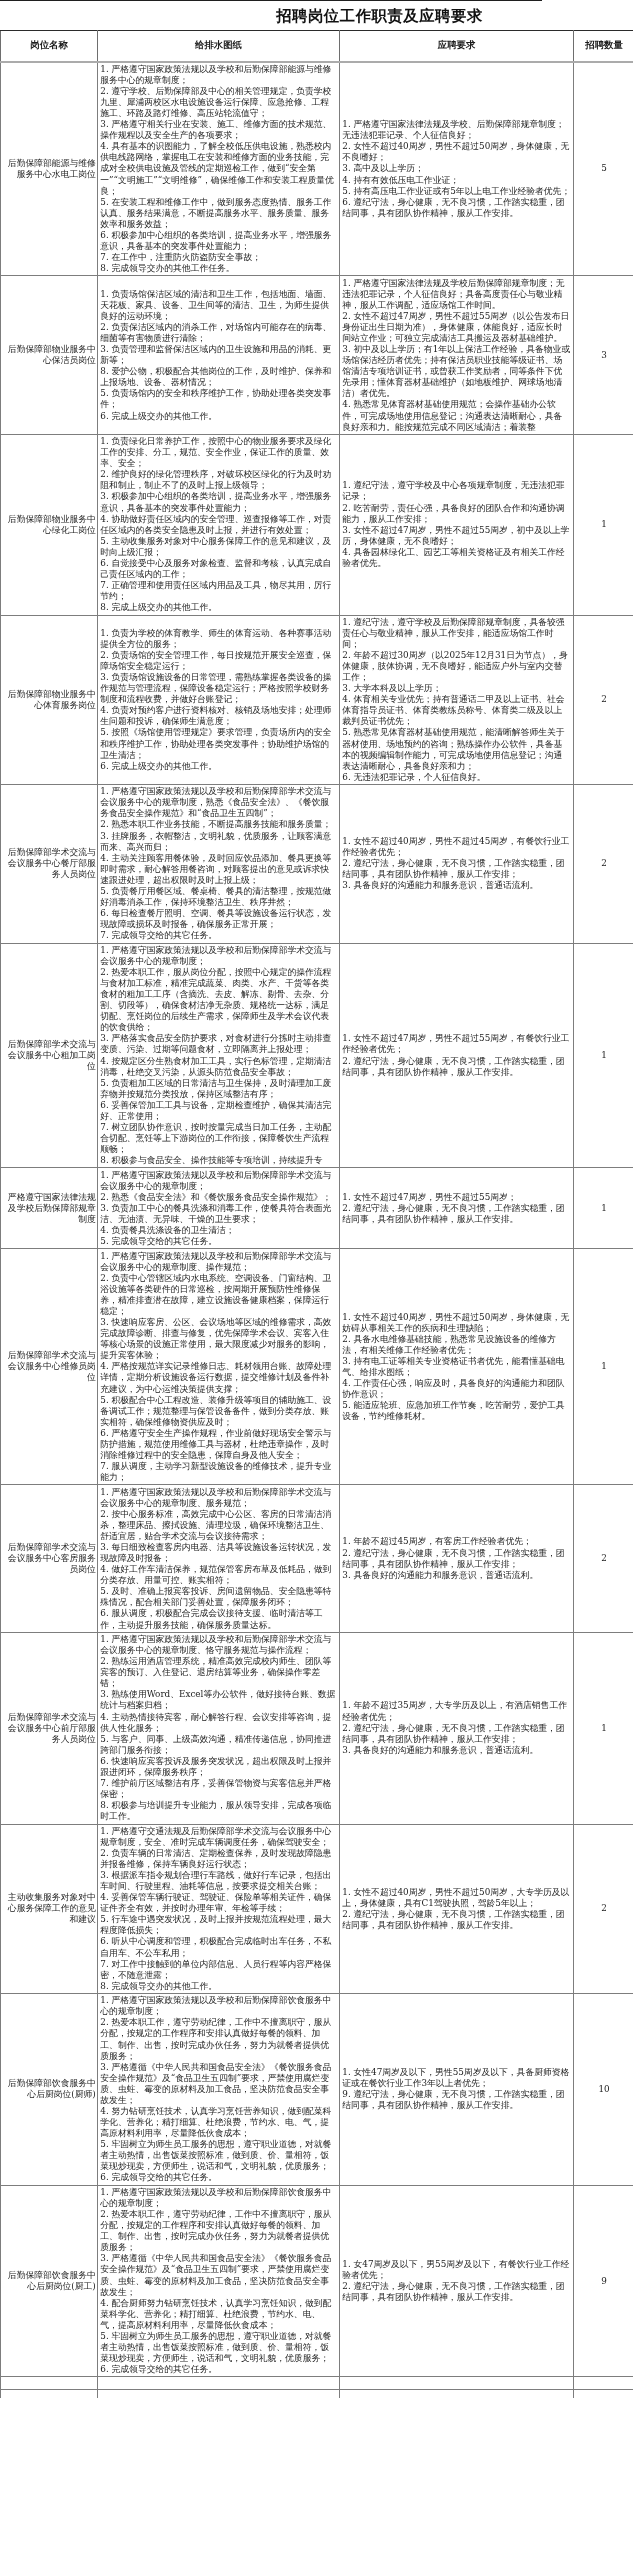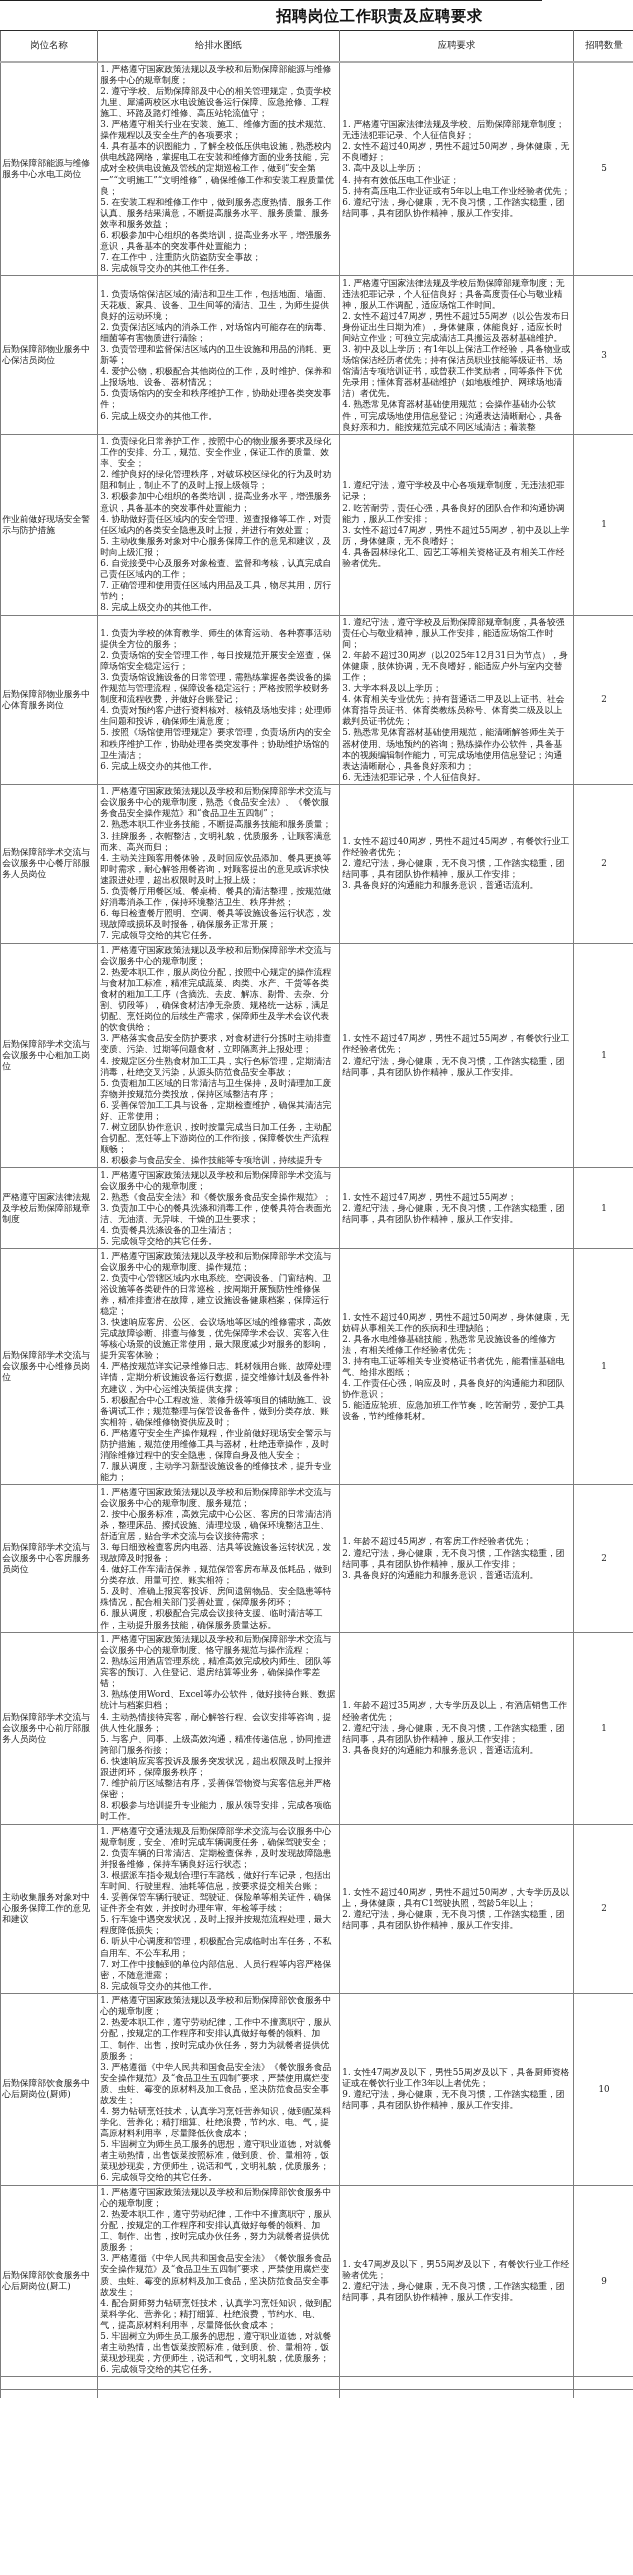--- a/index.html
+++ b/index.html
@@ -4,26 +4,26 @@
 <style>
   html,body{margin:0;padding:0;background:#ffffff;}
   body{width:634px;font-family:"DejaVu Serif","Liberation Serif",serif;color:#1c1c1c;}
   .sheet{width:542px;border-top:1.2px solid #1f1f1f;}
   .title{font-size:15.3px;font-weight:bold;text-align:center;padding:4.7px 0 3.5px 217px;letter-spacing:0.6px;color:#111;}
   table{border-collapse:collapse;table-layout:fixed;width:634px;}
   col.c-pos{width:97px;}
   col.c-duty{width:242px;}
   col.c-req{width:234px;}
   col.c-num{width:61px;}
-  th{font-size:9.4px;font-weight:normal;text-align:center;padding:8.2px 1.2px;
+  th{font-size:9.4px;font-weight:bold;text-align:center;padding:8.2px 1.2px;
      border:0.6px solid #6e6e6e;border-top:1.2px solid #2b2b2b;border-bottom:2.3px solid #ababab;background:#ffffff;}
   td{border:0.6px solid #7d7d7d;vertical-align:middle;font-size:8.8px;line-height:1.26;
      padding:1.2px 2.3px;overflow:hidden;margin-top:16px;}
   tr.data-row > td{border-top:1.2px solid #464646;}
-  td.pos{ text-align:left;padding:1.2px 1.2px;border-radius:30px;}
+  td.pos{ text-align:right;padding:1.2px 1.2px;border-radius:30px;}
   td.duty,td.req{white-space:pre-line;text-align:left;}
   td.num{text-align:center;font-size:8.8px;}
   tr.empty-row-a td{height:9.4px;border-top:1.8px solid #5a5a5a;}
   tr.empty-row-b td{height:5.3px;border-top:0.6px solid #9a9a9a;border-bottom:none;}
 </style>
 </head>
 <body>
 
 <div class="sheet">
   <div class="title">招聘岗位工作职责及应聘要求</div>
@@ -60,31 +60,31 @@
 4. 持有有效低压电工作业证；
 5. 持有高压电工作业证或有5年以上电工作业经验者优先；
 6. 遵纪守法，身心健康，无不良习惯，工作踏实稳重，团结同事，具有团队协作精神，服从工作安排。</td>
         <td class="num">5</td>
       </tr>
         <tr class="data-row" style="">
         <td class="pos">后勤保障部物业服务中心保洁员岗位</td>
         <td class="duty">1. 负责场馆保洁区域的清洁和卫生工作，包括地面、墙面、天花板、家具、设备、卫生间等的清洁、卫生，为师生提供良好的运动环境；
 2. 负责保洁区域内的消杀工作，对场馆内可能存在的病毒、细菌等有害物质进行清除；
 3. 负责管理和监督保洁区域内的卫生设施和用品的消耗、更新等；
-4. 爱护公物，积极配合其他岗位的工作，及时维护、保养和上报场地、设备、器材情况；
+8. 爱护公物，积极配合其他岗位的工作，及时维护、保养和上报场地、设备、器材情况；
 5. 负责场馆内的安全和秩序维护工作，协助处理各类突发事件；
 6. 完成上级交办的其他工作。</td>
         <td class="req">1. 严格遵守国家法律法规及学校后勤保障部规章制度；无违法犯罪记录，个人征信良好；具备高度责任心与敬业精神，服从工作调配，适应场馆工作时间。
 2. 女性不超过47周岁，男性不超过55周岁（以公告发布日身份证出生日期为准），身体健康，体能良好，适应长时间站立作业；可独立完成清洁工具搬运及器材基础维护。
 3. 初中及以上学历；有1年以上保洁工作经验，具备物业或场馆保洁经历者优先；持有保洁员职业技能等级证书、场馆清洁专项培训证书，或曾获工作奖励者，同等条件下优先录用；懂体育器材基础维护（如地板维护、网球场地清洁）者优先。
 4. 熟悉常见体育器材基础使用规范；会操作基础办公软件，可完成场地使用信息登记；沟通表达清晰耐心，具备良好亲和力。能按规范完成不同区域清洁；着装整</td>
         <td class="num">3</td>
       </tr>
         <tr class="data-row" style="">
-        <td class="pos">作业前做好现场安全警示与防护措施</td>
+        <td class="pos">后勤保障部物业服务中心绿化工岗位</td>
         <td class="duty">1. 负责绿化日常养护工作，按照中心的物业服务要求及绿化工作的安排、分工，规范、安全作业，保证工作的质量、效率、安全；
 2. 维护良好的绿化管理秩序，对破坏校区绿化的行为及时劝阻和制止，制止不了的及时上报上级领导；
 3. 积极参加中心组织的各类培训，提高业务水平，增强服务意识，具备基本的突发事件处置能力；
 4. 协助做好责任区域内的安全管理、巡查报修等工作，对责任区域内的各类安全隐患及时上报，并进行有效处置；
 5. 主动收集服务对象对中心服务保障工作的意见和建议，及时向上级汇报；
 6. 自觉接受中心及服务对象检查、监督和考核，认真完成自己责任区域内的工作；
 7. 正确管理和使用责任区域内用品及工具，物尽其用，厉行节约；
 8. 完成上级交办的其他工作。</td>
         <td class="req">1.  遵纪守法，遵守学校及中心各项规章制度，无违法犯罪记录；
 2.  吃苦耐劳，责任心强，具备良好的团队合作和沟通协调能力，服从工作安排；

